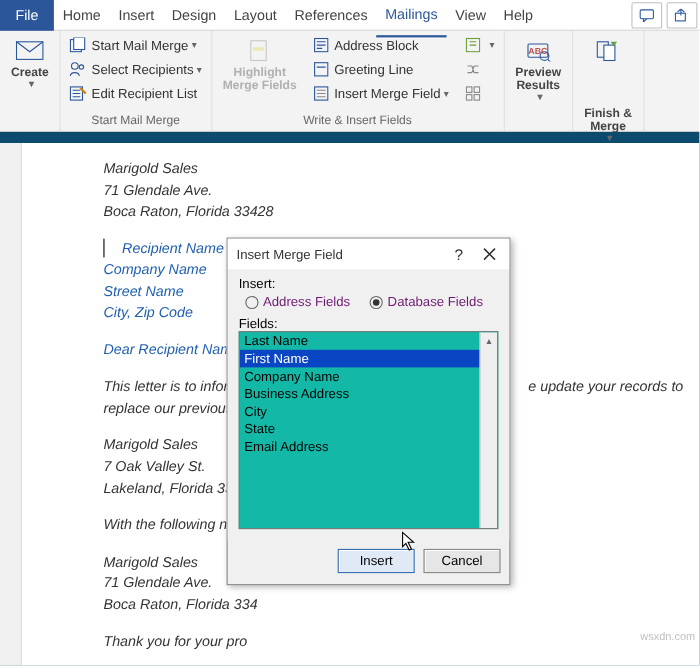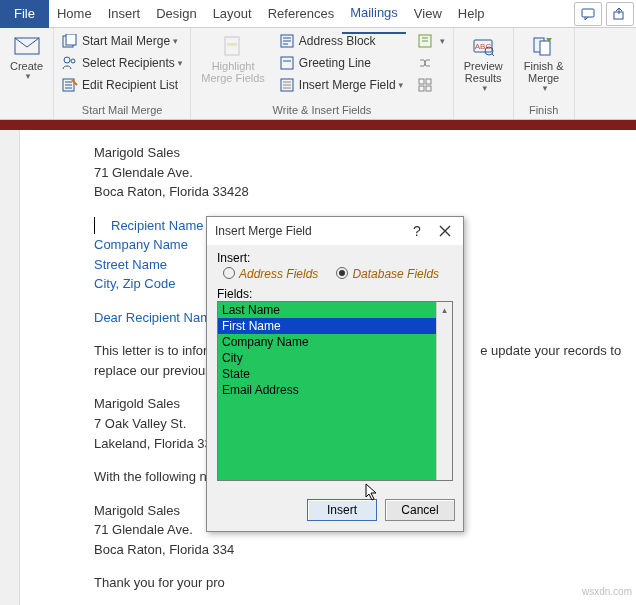--- a/index.html
+++ b/index.html
@@ -11,58 +11,58 @@
   .tab { padding: 0 8px; height: 40px; display: flex; align-items: center; color: #444; font-size: 13px; cursor: pointer; }
   .tab.active { color: #2b579a; border-bottom: 2px solid #2b579a; }
   .tab-spacer { flex: 1; }
   .tab-iconbtn { width: 28px; height: 24px; border: 1px solid #c0c0c0; margin: 0 2px; display:flex; align-items:center; justify-content:center; color:#2b579a; border-radius:2px;}
 
   
   .ribbon { display: flex; height: 92px; border-bottom: 1px solid #c8c8c8; background: #f3f3f3; }
   .group { display: flex; flex-direction: column; padding: 2px 4px 0 4px; border-right: 1px solid #e0e0e0; }
   .group-body { flex: 1; display: flex; align-items: flex-start; }
   .group-label { text-align: center; color: #666; font-size: 11px; padding: 2px 0 3px 0; }
-  .bigbtn { display: flex; flex-direction: column; align-items: center; padding: 4px 6px 0 6px; color: #444; font-size: 11px; line-height: 1.1; text-align: center; }
+  .bigbtn { display: flex; flex-direction: column; align-items: center; padding: 4px 6px 0 6px; color: #444; font-size: 11px; line-height: 1.1; text-align: center; font-weight: bold; }
   .bigbtn.disabled { color: #b0b0b0; }
   .bigbtn .ico { width: 28px; height: 24px; margin-bottom: 2px; display:flex; align-items:center; justify-content:center; }
   .smallrow { display: flex; align-items: center; height: 22px; padding: 0 4px; color: #333; font-size: 12px; white-space: nowrap; }
   .smallrow .ico { width: 16px; height: 16px; margin-right: 4px; display:inline-flex; align-items:center; justify-content:center;}
   .dd { font-size: 9px; color: #666; margin-left: 3px; }
   .col { display: flex; flex-direction: column; }
 
   
-  .doc-wrap { padding: 10px 0 0 0; background: #7f1d1d; height: calc(605px - 28px - 92px); display:flex; }
+  .doc-wrap { padding: 10px 0 0 0; background: #0c4a6e; height: calc(605px - 28px - 92px); display:flex;font-style:italic; }
   .gutter { width: 20px; background:#f0f0f0; border-right:1px solid #ddd;}
   .page { background: #fff; flex:1; padding: 14px 0 0 74px; font-family: Calibri, Arial, sans-serif; font-size: 13px; color: #333; line-height: 1.35; position: relative; }
   .page p { margin: 0 0 2px 0; }
   .page .field { color: #1f5fb0; }
   .page .gap { height: 14px; }
   .page .cursor { border-left: 1px solid #000; padding-left: 16px; }
 
   
   .dialog { position: absolute; left: 206px; top: 216px; width: 258px; background: #f0f0f0; border: 1px solid #888; box-shadow: 2px 2px 6px rgba(0,0,0,0.3); font-size: 12px; }
   .dlg-title { display: flex; align-items: center; padding: 4px 4px 4px 8px; background: #fff; }
   .dlg-title .t { flex: 1; font-size: 12px; color:#333; }
   .dlg-title .hbtn { width: 28px; height: 20px; display:flex; align-items:center; justify-content:center; font-size:14px; color:#333;}
   .dlg-body { padding: 6px 10px 10px 10px; background:#f0f0f0;}
   .radio-row { display: flex; gap: 18px; margin: 2px 0 6px 6px; }
-  .radio { display: flex; align-items: flex-start; font-size: 12px; color:#a16207;font-style:italic;}
+  .radio { display: flex; align-items: flex-end; font-size: 12px; color:#701a75;}
   .radio .circ { width: 12px; height: 12px; border: 1px solid #666; border-radius: 50%; margin-right: 4px; display:flex; align-items:center; justify-content:center;}
   .radio.sel .circ::after { content:""; width:6px; height:6px; background:#333; border-radius:50%; display:block;}
-  .listbox { border: 1px solid #7a7a7a; background: #22c55e; height: 180px; position: relative; overflow:hidden;}
+  .listbox { border: 1px solid #7a7a7a; background: #14b8a6; height: 180px; position: relative; overflow:hidden;}
   .listbox .item { padding: 0 4px; font-size: 12px; line-height: 16px; color:#000;}
   .listbox .item.sel { background: #0a46c4; color: #fff; }
   .listbox .sb { position:absolute; right:0; top:0; width:16px; height:100%; background:#efefef; border-left:1px solid #ccc;}
   .listbox .sb .arr { height:16px; display:flex; align-items:center; justify-content:center; color:#666; font-size:9px;}
   .dlg-buttons { display:flex; justify-content:flex-end; gap:8px; padding: 8px 8px 10px 8px; border-top: none; }
   .dlg-btn { min-width: 70px; height: 22px; border: 1px solid #888; background: #e6e6e6; font-size: 12px; display:flex; align-items:center; justify-content:center; box-shadow: 1px 1px 0 #fff inset;}
   .dlg-btn.primary { border: 1px solid #3a6fb0; background:#dfeaf6;}
   .mcursor { position:absolute; pointer-events:none; }
 
-  .watermark { position:absolute; right:4px; bottom:8px; font-size:10px; color:#c0c0c0;}
+  .watermark { position:absolute; right:4px; bottom:20px; font-size:10px; color:#c0c0c0;}
 
   svg { display:block; }
 </style>
 </head>
 <body>
 
 <div class="tabs">
   <div class="file-tab">File</div>
   <div class="tab">Home</div>
   <div class="tab">Insert</div>
@@ -240,21 +240,21 @@
   <div class="group">
     <div class="group-body">
       <div class="bigbtn">
         <div class="ico">
             <svg width="24" height="20" viewBox="0 0 24 20">
               <rect x="2" y="2" width="10" height="14" fill="none" stroke="#2b579a"></rect>
               <rect x="8" y="5" width="10" height="14" fill="#fff" stroke="#2b579a"></rect>
               <path d="M14 2 L20 2 L17 6 Z" fill="#6a9f3a"></path>
             </svg>
           </div>
-        <div style="white-space:pre-line;">Finish &amp;
+        <div style="white-space:pre-line;margin-top:37px;">Finish &amp;
 Merge</div>
         <div class="dd">▾</div>
       </div>
     </div>
     <div class="group-label">Finish</div>
   </div>
 </div>
 
 <div class="doc-wrap">
   <div class="gutter"></div>
@@ -309,20 +309,21 @@
       <label class="radio sel">
           <span class="circ"></span>
           <span>Database Fields</span>
         </label>
     </div>
     <div>Fields:</div>
     <div class="listbox">
       <div class="item">Last Name</div>
       <div class="item sel">First Name</div>
       <div class="item">Company Name</div>
+      <div class="item">Business Address</div>
       <div class="item">City</div>
       <div class="item">State</div>
       <div class="item">Email Address</div>
       <div class="sb">
         <div class="arr">▴</div>
       </div>
     </div>
   </div>
   <div class="dlg-buttons">
     <div class="dlg-btn primary">Insert</div>

